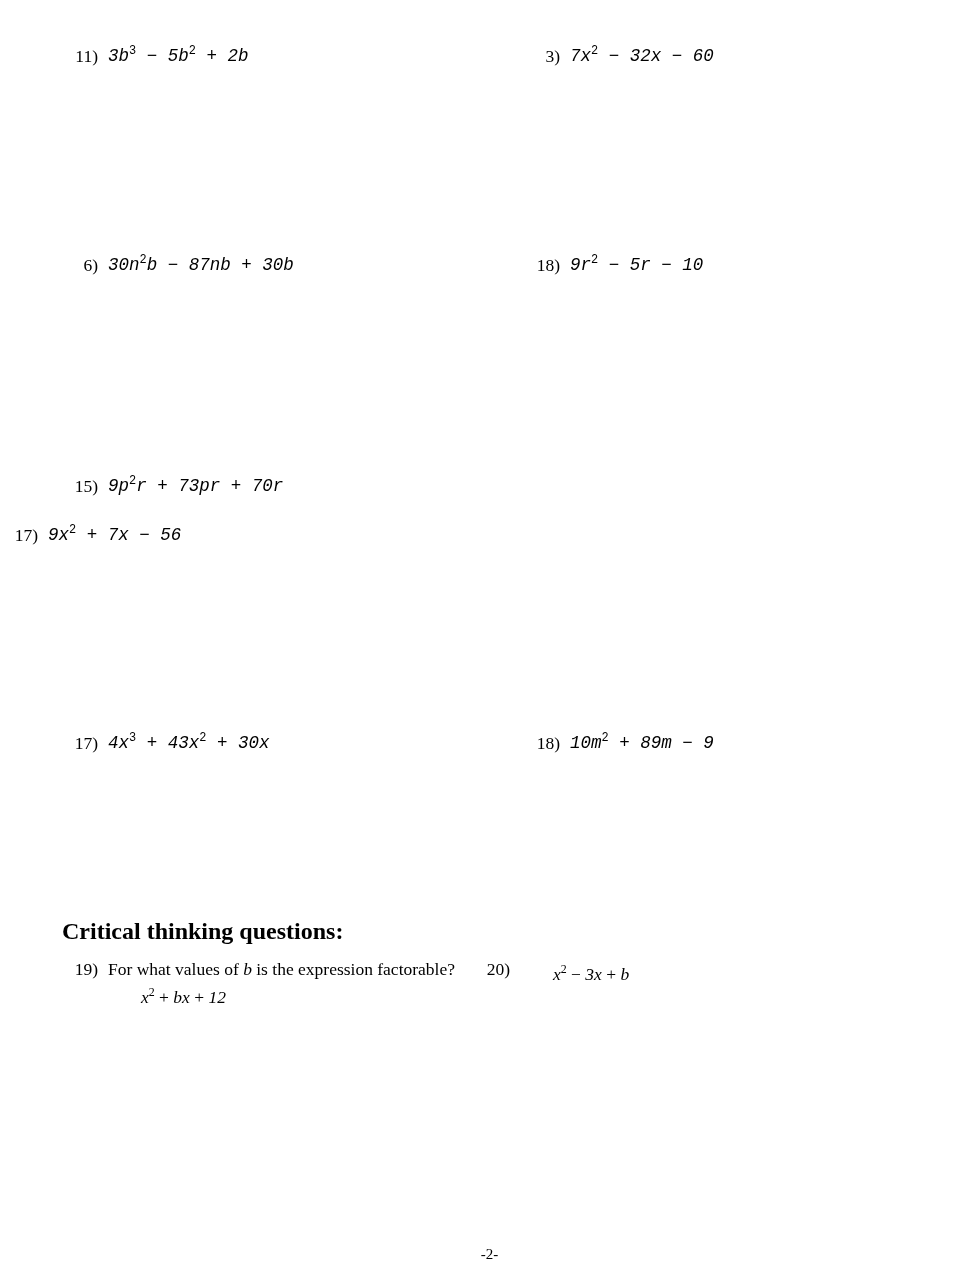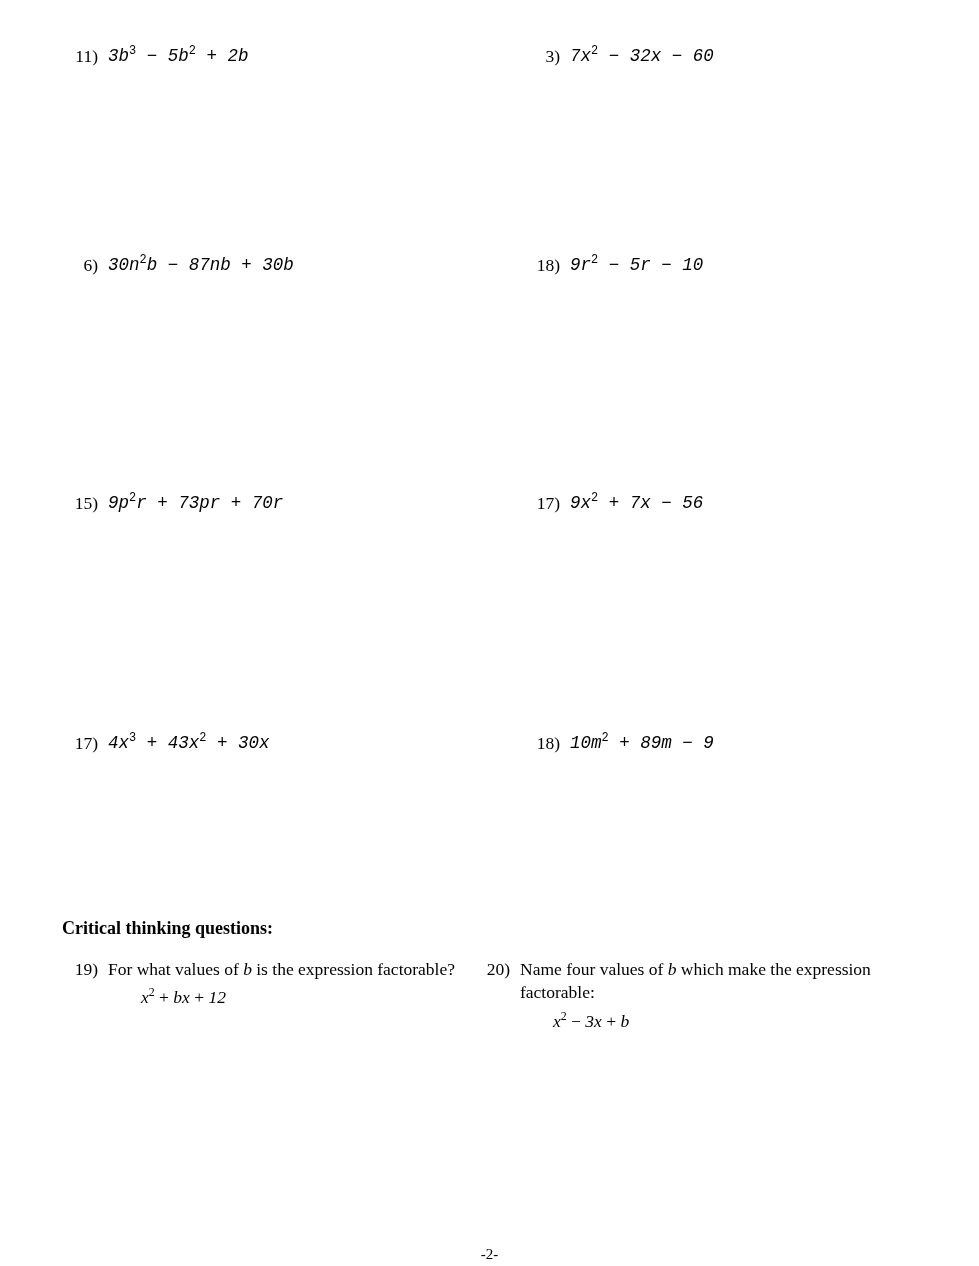--- a/index.html
+++ b/index.html
@@ -63,21 +63,21 @@
     line-height: 0;
     font-style: normal;
   }
 
   
   .ct-heading {
     position: absolute;
     left: 62px;
     top: 918px;
     font-weight: bold;
-    font-size: 18px;
+    font-size: 24px;
     font-family: "Liberation Serif", serif;
   }
 
   .ct-row {
     position: absolute;
     left: 0;
     top: 958px;
     width: 884px;
     display: flex;
   }
@@ -147,21 +147,21 @@
       </div>
     </div>
     <div class="col right">
       <div class="prob">
         <span class="prob-num">18)</span>
         <span class="prob-body">9<i>r</i><sup>2</sup> <span class="op">−</span> 5<i>r</i> <span class="op">−</span> 10</span>
       </div>
     </div>
   </div>
 
-  <div class="problem-row" style="top:493px;">
+  <div class="problem-row" style="top:476px;flex-direction:column;">
     <div class="col left">
       <div class="prob">
         <span class="prob-num">15)</span>
         <span class="prob-body">9<i>p</i><sup>2</sup><i>r</i> <span class="op">+</span> 73<i>pr</i> <span class="op">+</span> 70<i>r</i></span>
       </div>
     </div>
     <div class="col right">
       <div class="prob">
         <span class="prob-num">17)</span>
         <span class="prob-body">9<i>x</i><sup>2</sup> <span class="op">+</span> 7<i>x</i> <span class="op">−</span> 56</span>
@@ -193,21 +193,20 @@
         <span class="ct-body">
           <span class="ct-text">For what values of <span class="v">b</span> is the expression factorable?</span>
           <div class="ct-expr"><i>x</i><sup>2</sup> <span class="op">+</span> <i>bx</i> <span class="op">+</span> 12</div>
         </span>
       </div>
     </div>
     <div class="col right">
       <div class="ct-prob">
         <span class="ct-num">20)</span>
         <span class="ct-body">
-          <span class="ct-text">Name four values of <span class="v">b</span> which make the expression factorable:</span>
           <div class="ct-expr"><i>x</i><sup>2</sup> <span class="op">−</span> 3<i>x</i> <span class="op">+</span> <i>b</i></div>
         </span>
       </div>
     </div>
   </div>
 
   <div class="footer">-2-</div>
 
 </div>
 

